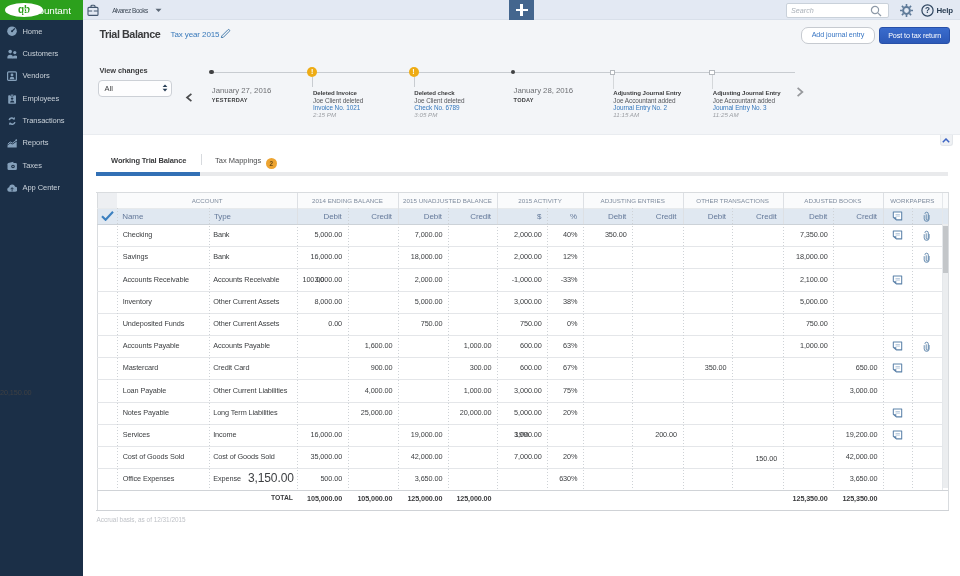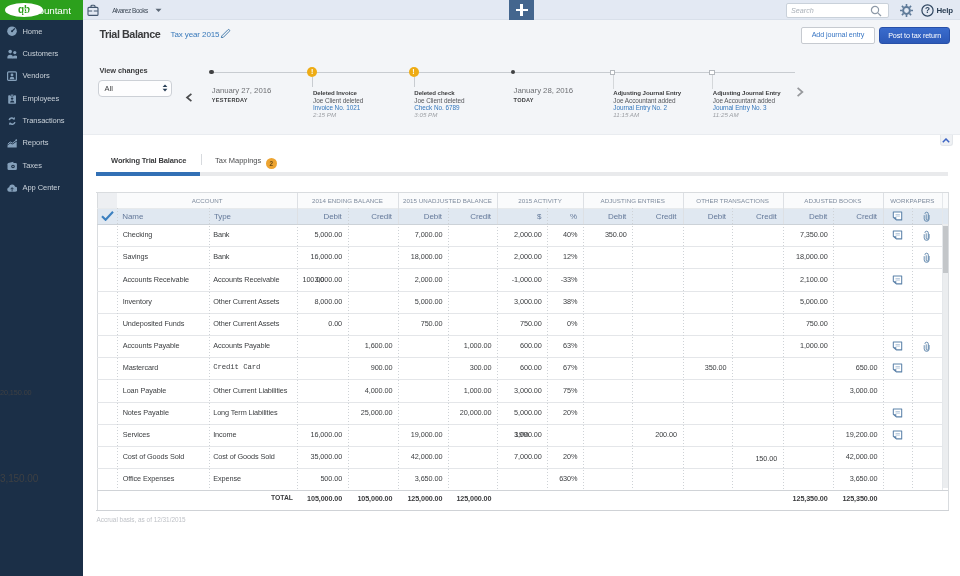--- a/index.html
+++ b/index.html
@@ -112,21 +112,21 @@
     <path d="M5.1 8.4 V5.1 M5.1 4.6 L3.7 6.2 M5.1 4.6 L6.5 6.2" stroke="#1b2f47" stroke-width="0.9"></path>
   </svg>
 <div style="left:22.50px;top:183.15px;font-size:7.5px;line-height:9.5px;color:#c9d1d9;white-space:nowrap;letter-spacing:-0.05px;">App Center</div>
 <div style="left:83px;top:20px;width:877px;height:115.3px;background:#f3f5f8;border-bottom:1px solid #e9ecf0;"></div>
 <div style="left:83px;top:135.3px;width:877px;height:57.2px;background:#fff;"></div>
 <div style="left:99.50px;top:28.30px;font-size:10.8px;line-height:12.8px;color:#3b3c3e;white-space:nowrap;font-weight:bold;letter-spacing:-0.45px;">Trial Balance</div>
 <div style="left:170.50px;top:30.00px;font-size:8px;line-height:10px;color:#3879ba;white-space:nowrap;letter-spacing:-0.1px;">Tax year 2015</div>
 <svg style="position:absolute;left:220px;top:27.5px" width="11" height="10" viewBox="0 0 11 10">
     <path d="M1.8 7.9 L7.9 1.8 a1 1 0 0 1 1.45 1.45 L3.3 9.35 L1.3 9.9 Z" fill="none" stroke="#4a7fae" stroke-width="1"></path>
   </svg>
-<div style="left:801px;top:27.3px;width:74px;height:16.5px;background:#fff;border:1px solid #c6cad0;border-radius:2px;color:#3a77c4;font-size:7.2px;letter-spacing:-0.1px;text-align:center;line-height:14.5px;">Add journal entry</div>
+<div style="left:801px;top:27.3px;width:74px;height:16.5px;background:#fff;border:1px solid #c6cad0;border-radius:7px;color:#3a77c4;font-size:7.2px;letter-spacing:-0.1px;text-align:center;line-height:14.5px;">Add journal entry</div>
 <div style="left:879.4px;top:27px;width:70.5px;height:17px;background:linear-gradient(#3a6ccd,#2c59b8);border:1px solid #2850a8;border-radius:3px;color:#fff;font-size:7.2px;letter-spacing:-0.1px;text-align:center;line-height:15px;">Post to tax return</div>
 <div style="left:99.50px;top:66.00px;font-size:7.4px;line-height:9.4px;color:#3b3c3e;white-space:nowrap;font-weight:bold;letter-spacing:-0.05px;">View changes</div>
 <div style="left:98px;top:79.5px;width:74px;height:17px;background:#fdfdfe;border:1px solid #ccd0d6;border-radius:4px;"></div>
 <div style="left:104.50px;top:84.00px;font-size:7.5px;line-height:9.5px;color:#3b3c3e;white-space:nowrap;">All</div>
 <svg style="position:absolute;left:161.5px;top:84.4px" width="6" height="8" viewBox="0 0 6 8">
     <path d="M0.6 3 L3 0.4 L5.4 3 Z" fill="#273d55"></path>
     <path d="M0.6 4.8 L3 7.4 L5.4 4.8 Z" fill="#273d55"></path>
   </svg>
 <svg style="position:absolute;left:185px;top:93px" width="8" height="9" viewBox="0 0 8 9">
     <path d="M6.4 0.8 L2 4.5 L6.4 8.2" fill="none" stroke="#4b4c4e" stroke-width="1.7"></path>
@@ -309,21 +309,21 @@
 <div style="left:0;top:341.19px;width:541.70px;text-align:right;font-size:7.3px;line-height:9.3px;color:#3e4043;white-space:nowrap;letter-spacing:-0.1px;">600.00</div>
 <div style="left:0;top:341.19px;width:577.40px;text-align:right;font-size:7.3px;line-height:9.3px;color:#3e4043;white-space:nowrap;letter-spacing:-0.1px;">63%</div>
 <div style="left:0;top:341.19px;width:827.60px;text-align:right;font-size:7.3px;line-height:9.3px;color:#3e4043;white-space:nowrap;letter-spacing:-0.1px;">1,000.00</div>
 <svg style="position:absolute;left:892px;top:341.0px" width="11" height="10.2" viewBox="0 0 11 10.2">
     <use href="#note"></use>
   </svg>
 <svg style="position:absolute;left:922.6px;top:340.8px" width="7" height="11" viewBox="0 0 7 11">
     <use href="#clip"></use>
   </svg>
 <div style="left:122.70px;top:363.38px;font-size:7.3px;line-height:9.3px;color:#3e4043;white-space:nowrap;letter-spacing:-0.1px;">Mastercard</div>
-<div style="left:213.20px;top:363.38px;font-size:7.3px;line-height:9.3px;color:#3e4043;white-space:nowrap;letter-spacing:-0.1px;font-family:Liberation Mono, monospace;">Credit Card</div>
+<div style="left:213.20px;top:363.38px;font-size:7.3px;line-height:9.3px;color:#3e4043;white-space:nowrap;letter-spacing:-0.1px;">Credit Card</div>
 <div style="left:0;top:363.38px;width:392.40px;text-align:right;font-size:7.3px;line-height:9.3px;color:#3e4043;white-space:nowrap;letter-spacing:-0.1px;">900.00</div>
 <div style="left:0;top:363.38px;width:491.40px;text-align:right;font-size:7.3px;line-height:9.3px;color:#3e4043;white-space:nowrap;letter-spacing:-0.1px;">300.00</div>
 <div style="left:0;top:363.38px;width:541.70px;text-align:right;font-size:7.3px;line-height:9.3px;color:#3e4043;white-space:nowrap;letter-spacing:-0.1px;">600.00</div>
 <div style="left:0;top:363.38px;width:577.40px;text-align:right;font-size:7.3px;line-height:9.3px;color:#3e4043;white-space:nowrap;letter-spacing:-0.1px;">67%</div>
 <div style="left:0;top:363.38px;width:726.40px;text-align:right;font-size:7.3px;line-height:9.3px;color:#3e4043;white-space:nowrap;letter-spacing:-0.1px;">350.00</div>
 <div style="left:0;top:363.38px;width:877.40px;text-align:right;font-size:7.3px;line-height:9.3px;color:#3e4043;white-space:nowrap;letter-spacing:-0.1px;">650.00</div>
 <svg style="position:absolute;left:892px;top:363.2px" width="11" height="10.2" viewBox="0 0 11 10.2">
     <use href="#note"></use>
   </svg>
 <div style="left:122.70px;top:385.58px;font-size:7.3px;line-height:9.3px;color:#3e4043;white-space:nowrap;letter-spacing:-0.1px;">Loan Payable</div>
@@ -359,21 +359,21 @@
 <div style="left:213.20px;top:452.14px;font-size:7.3px;line-height:9.3px;color:#3e4043;white-space:nowrap;letter-spacing:-0.1px;">Cost of Goods Sold</div>
 <div style="left:0;top:452.14px;width:342.10px;text-align:right;font-size:7.3px;line-height:9.3px;color:#3e4043;white-space:nowrap;letter-spacing:-0.1px;">35,000.00</div>
 <div style="left:0;top:452.14px;width:442.40px;text-align:right;font-size:7.3px;line-height:9.3px;color:#3e4043;white-space:nowrap;letter-spacing:-0.1px;">42,000.00</div>
 <div style="left:0;top:452.14px;width:541.70px;text-align:right;font-size:7.3px;line-height:9.3px;color:#3e4043;white-space:nowrap;letter-spacing:-0.1px;">7,000.00</div>
 <div style="left:0;top:452.14px;width:577.40px;text-align:right;font-size:7.3px;line-height:9.3px;color:#3e4043;white-space:nowrap;letter-spacing:-0.1px;">20%</div>
 <div style="left:0;top:452.14px;width:877.40px;text-align:right;font-size:7.3px;line-height:9.3px;color:#3e4043;white-space:nowrap;letter-spacing:-0.1px;">42,000.00</div>
 <div style="left:122.70px;top:474.34px;font-size:7.3px;line-height:9.3px;color:#3e4043;white-space:nowrap;letter-spacing:-0.1px;">Office Expenses</div>
 <div style="left:213.20px;top:474.34px;font-size:7.3px;line-height:9.3px;color:#3e4043;white-space:nowrap;letter-spacing:-0.1px;">Expense</div>
 <div style="left:0;top:474.34px;width:342.10px;text-align:right;font-size:7.3px;line-height:9.3px;color:#3e4043;white-space:nowrap;letter-spacing:-0.1px;">500.00</div>
 <div style="left:0;top:474.34px;width:442.40px;text-align:right;font-size:7.3px;line-height:9.3px;color:#3e4043;white-space:nowrap;letter-spacing:-0.1px;">3,650.00</div>
-<div style="left:0;top:474.34px;width:541.70px;text-align:left;font-size:10px;line-height:9.3px;color:#3e4043;white-space:nowrap;letter-spacing:-0.1px;">3,150.00</div>
+<div style="left:0;top:474.34px;width:541.70px;text-align:center;font-size:12px;line-height:9.3px;color:#3e4043;white-space:nowrap;letter-spacing:-0.1px;">3,150.00</div>
 <div style="left:0;top:474.34px;width:577.40px;text-align:right;font-size:7.3px;line-height:9.3px;color:#3e4043;white-space:nowrap;letter-spacing:-0.1px;">630%</div>
 <div style="left:0;top:474.34px;width:877.40px;text-align:right;font-size:7.3px;line-height:9.3px;color:#3e4043;white-space:nowrap;letter-spacing:-0.1px;">3,650.00</div>
 <div style="left:0;top:494.34px;width:293.00px;text-align:right;font-size:6.8px;line-height:8.8px;color:#3b3c3e;white-space:nowrap;font-weight:bold;">TOTAL</div>
 <div style="left:0;top:494.34px;width:342.10px;text-align:right;font-size:7.2px;line-height:9.2px;color:#3b3c3e;white-space:nowrap;font-weight:bold;letter-spacing:-0.1px;">105,000.00</div>
 <div style="left:0;top:494.34px;width:392.40px;text-align:right;font-size:7.2px;line-height:9.2px;color:#3b3c3e;white-space:nowrap;font-weight:bold;letter-spacing:-0.1px;">105,000.00</div>
 <div style="left:0;top:494.34px;width:442.40px;text-align:right;font-size:7.2px;line-height:9.2px;color:#3b3c3e;white-space:nowrap;font-weight:bold;letter-spacing:-0.1px;">125,000.00</div>
 <div style="left:0;top:494.34px;width:491.40px;text-align:right;font-size:7.2px;line-height:9.2px;color:#3b3c3e;white-space:nowrap;font-weight:bold;letter-spacing:-0.1px;">125,000.00</div>
 <div style="left:0;top:494.34px;width:827.60px;text-align:right;font-size:7.2px;line-height:9.2px;color:#3b3c3e;white-space:nowrap;font-weight:bold;letter-spacing:-0.1px;">125,350.00</div>
 <div style="left:0;top:494.34px;width:877.40px;text-align:right;font-size:7.2px;line-height:9.2px;color:#3b3c3e;white-space:nowrap;font-weight:bold;letter-spacing:-0.1px;">125,350.00</div>
 <div style="left:96.50px;top:515.60px;font-size:6.4px;line-height:8.4px;color:#bfc2c7;white-space:nowrap;">Accrual basis, as of 12/31/2015</div>

